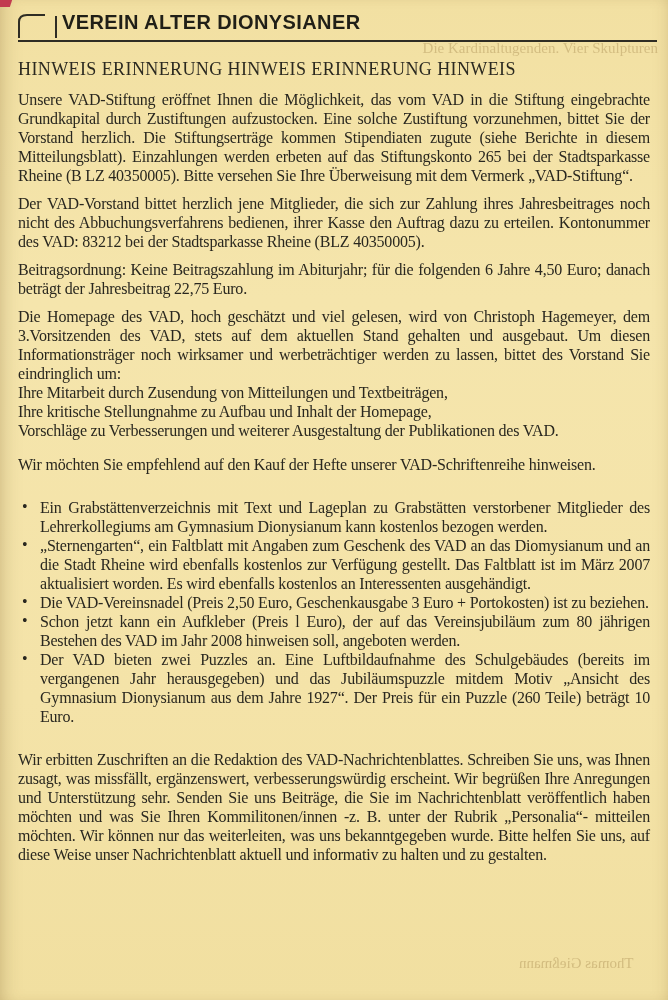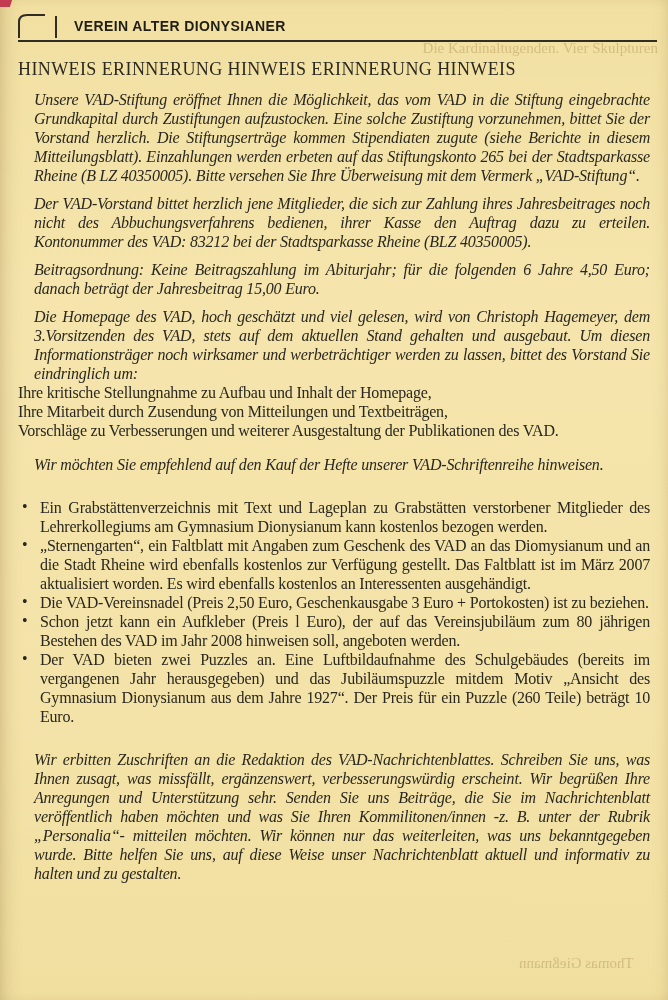--- a/index.html
+++ b/index.html
@@ -38,26 +38,26 @@
     height:40px;
     margin-top:0;
   }
   .logo{
     position:absolute;
     left:0;
     bottom:1px;
   }
   .page-title{
     position:absolute;
-    left:56px;
+    left:44px;
     bottom:6px;
     margin:0;
     font-family:"Liberation Sans","DejaVu Sans",sans-serif;
     font-weight:bold;
-    font-size:14px;
+    font-size:20px;
     letter-spacing:.4px;
     color:#201f17;
   }
   .rule{
     height:2px;
     background:#2f2d24;
     width:639px;
     margin:0;
   }
   .subhead{
@@ -66,23 +66,22 @@
     letter-spacing:.4px;
     color:#2b2920;
     white-space:nowrap;
   }
   .body-text{
     font-size:16px;
     line-height:19px;
     letter-spacing:-0.2px;
   }
   .p{
-    margin:9px 0 0 16px;
+    margin:9px 0 0 0;
     text-align:justify;
-    font-style:italic;
   }
   .p.first{margin-top:10px;}
   .gap-large{margin-top:24px;}
   .gap-med{margin-top:15px;}
   .req-line{
     margin:0;
     text-align:left;
   }
   ul.bullet-list{
     list-style:none;
@@ -142,25 +141,25 @@
     <div class="rule"></div>
 
     <div class="subhead">HINWEIS ERINNERUNG HINWEIS ERINNERUNG HINWEIS</div>
 
     <div class="body-text">
 
       <p class="p first">Unsere VAD-Stiftung eröffnet Ihnen die Möglichkeit, das vom VAD in die Stiftung eingebrachte Grundkapital durch Zustiftungen aufzustocken. Eine solche Zustiftung vorzunehmen, bittet Sie der Vorstand herzlich. Die Stiftungserträge kommen Stipendiaten zugute (siehe Berichte in diesem Mitteilungsblatt). Einzahlungen werden erbeten auf das Stiftungskonto 265 bei der Stadtsparkasse Rheine (B LZ 40350005). Bitte versehen Sie Ihre Überweisung mit dem Vermerk „VAD-Stiftung“.</p>
 
       <p class="p">Der VAD-Vorstand bittet herzlich jene Mitglieder, die sich zur Zahlung ihres Jahresbeitrages noch nicht des Abbuchungsverfahrens bedienen, ihrer Kasse den Auftrag dazu zu erteilen. Kontonummer des VAD: 83212 bei der Stadtsparkasse Rheine (BLZ 40350005).</p>
 
-      <p class="p">Beitragsordnung: Keine Beitragszahlung im Abiturjahr; für die folgenden 6 Jahre 4,50 Euro; danach beträgt der Jahresbeitrag 15,00 Euro.</p>
+      <p class="p">Beitragsordnung: Keine Beitragszahlung im Abiturjahr; für die folgenden 6 Jahre 4,50 Euro; danach beträgt der Jahresbeitrag 22,75 Euro.</p>
 
       <p class="p">Die Homepage des VAD, hoch geschätzt und viel gelesen, wird von Christoph Hagemeyer, dem 3.Vorsitzenden des VAD, stets auf dem aktuellen Stand gehalten und ausgebaut. Um diesen Informationsträger noch wirksamer und werbeträchtiger werden zu lassen, bittet des Vorstand Sie eindringlich um:</p>
+      <div class="req-line">Ihre Mitarbeit durch Zusendung von Mitteilungen und Textbeiträgen,</div>
       <div class="req-line">Ihre kritische Stellungnahme zu Aufbau und Inhalt der Homepage,</div>
-      <div class="req-line">Ihre Mitarbeit durch Zusendung von Mitteilungen und Textbeiträgen,</div>
       <div class="req-line">Vorschläge zu Verbesserungen und weiterer Ausgestaltung der Publikationen des VAD.</div>
 
       <p class="p gap-med">Wir möchten Sie empfehlend auf den Kauf der Hefte unserer VAD-Schriftenreihe hinweisen.</p>
 
 
       <ul class="bullet-list">
         <li>
           <span class="dot">•</span>
           <span>Ein Grabstättenverzeichnis mit Text und Lageplan zu Grabstätten verstorbener Mitglieder des Lehrerkollegiums am Gymnasium Dionysianum kann kostenlos bezogen werden.</span>
         </li>

